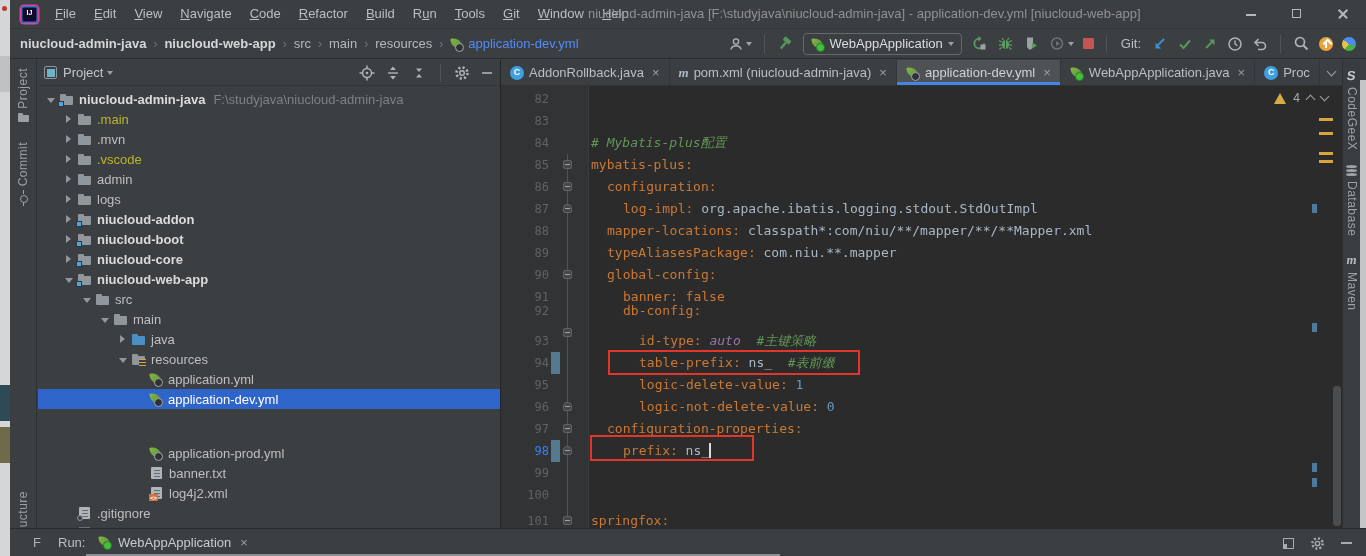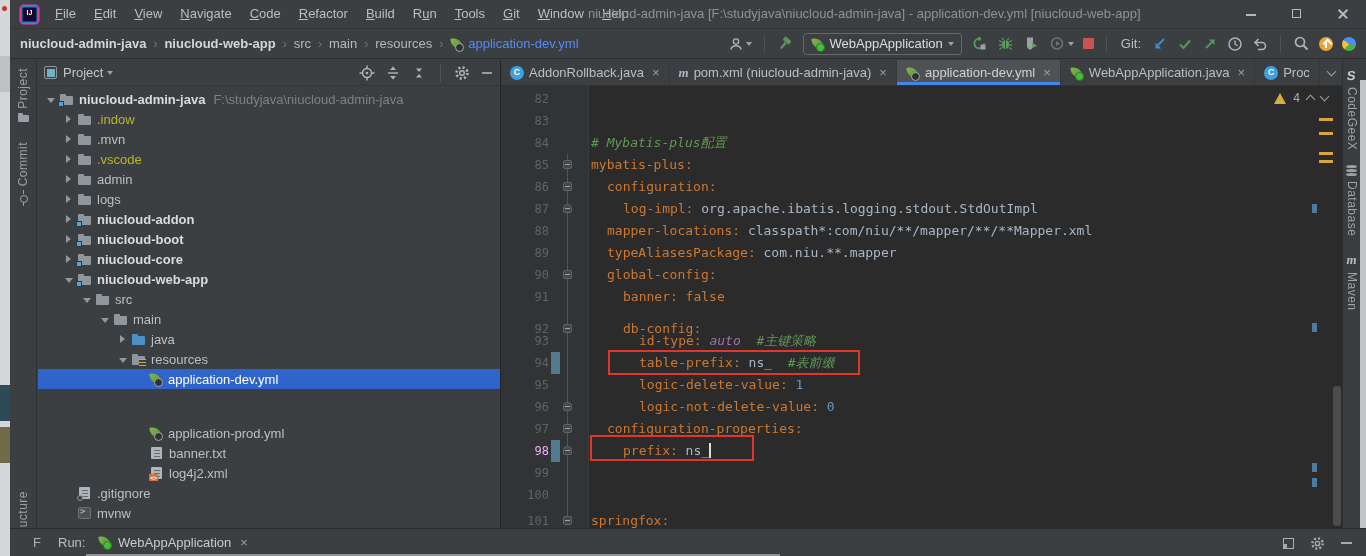--- a/index.html
+++ b/index.html
@@ -113,21 +113,21 @@
   .tabs{height:26px;background:#3c3f41;border-bottom:1px solid #313435;display:flex;align-items:stretch;overflow:hidden}
   .tab{display:flex;align-items:center;gap:5px;padding:0 9px;font-size:13px;color:#bbbfc2;border-right:1px solid #343739;position:relative;white-space:nowrap}
   .tab.active{background:#4e5254;color:#ced3d7;box-shadow:inset 0 -3px 0 #4386e8}
   .tab-close{color:#9aa0a3;font-size:13px;margin-left:3px}
   .tabbar-chevron{margin-left:auto;display:flex;align-items:center;padding:0 8px}
   .ebody{position:absolute;left:0;top:26px;right:0;bottom:0}
   .gutter-bg{position:absolute;left:0;top:0;bottom:0;width:88px;background:#313335;border-right:1px solid #3a3d3f}
   .fold-vline{position:absolute;left:66px;top:68px;width:1px;height:363px;background:#515455}
   .code-row{position:absolute;left:0;right:0;height:22px;display:flex;font:13px/22px "DejaVu Sans Mono",monospace;white-space:pre}
   .ln{width:48px;text-align:right;color:#606366;font-size:12px;flex:none}
-  .ln.cur{color:#f0abfc}
+  .ln.cur{color:#3b82f6}
   .chg{width:12px;position:relative;flex:none}
   .chg .mark{position:absolute;left:2px;top:0;width:9px;height:22px;background:#537a8f}
   .fcol{width:18px;position:relative;flex:none}
   .fm{position:absolute;left:2px;top:6px;width:9px;height:9px;border:1px solid #5f6467;border-radius:2px;background:#44474a}
   .fm::after{content:"";position:absolute;left:1px;right:1px;top:3px;height:1px;background:#9da3a7}
   .fm.end{border-radius:4px 4px 2px 2px}
   .codetxt{margin-left:12px}
   .c-key{color:#cc7832}
   .c-val{color:#a9b7c6}
   .c-com{color:#629755;font-style:italic}
@@ -385,21 +385,21 @@
             <span class="badge"></span>
           </span>
           <span class="tlabel bold">niucloud-admin-java</span>
           <span class="tpath">F:\studyjava\niucloud-admin-java</span>
         </div>
         <div class="trow" style="padding-left: 22px;">
           <span class="tchev">
             <span class="c-col"></span>
           </span>
           <span class="tico folder"></span>
-          <span class="tlabel olive">.indow</span>
+          <span class="tlabel olive">.main</span>
         </div>
         <div class="trow" style="padding-left: 22px;">
           <span class="tchev">
             <span class="c-col"></span>
           </span>
           <span class="tico folder"></span>
           <span class="tlabel">.mvn</span>
         </div>
         <div class="trow" style="padding-left: 22px;">
           <span class="tchev">
@@ -480,20 +480,25 @@
           <span class="tlabel">java</span>
         </div>
         <div class="trow" style="padding-left: 76px;">
           <span class="tchev">
             <span class="c-exp"></span>
           </span>
           <span class="tico folder-res">
             <span class="badge"></span>
           </span>
           <span class="tlabel">resources</span>
+        </div>
+        <div class="trow" style="padding-left: 94px;">
+          <span class="tchev"></span>
+          <span class="leaf gear" style="margin-right: 5px;"></span>
+          <span class="tlabel">application.yml</span>
         </div>
         <div class="trow selected" style="padding-left: 94px;">
           <span class="tchev"></span>
           <span class="leaf gear" style="margin-right: 5px;"></span>
           <span class="tlabel">application-dev.yml</span>
         </div>
         <div class="trow" style="padding-left: 94px; margin-top: 34px;">
           <span class="tchev"></span>
           <span class="leaf gear" style="margin-right: 5px;"></span>
           <span class="tlabel">application-prod.yml</span>
@@ -562,21 +567,21 @@
           <div class="code-row" style="top: 2px;"><span class="ln">82</span><span class="chg"></span><span class="fcol"></span><span class="codetxt" style="padding-left: 0px;"></span></div>
           <div class="code-row" style="top: 24px;"><span class="ln">83</span><span class="chg"></span><span class="fcol"></span><span class="codetxt" style="padding-left: 0px;"></span></div>
           <div class="code-row" style="top: 46px;"><span class="ln">84</span><span class="chg"></span><span class="fcol"></span><span class="codetxt" style="padding-left: 0px;"><span class="c-com"># Mybatis-plus配置</span></span></div>
           <div class="code-row" style="top: 68px;"><span class="ln">85</span><span class="chg"></span><span class="fcol"><span class="fm"></span></span><span class="codetxt" style="padding-left: 0px;"><span class="c-key">mybatis-plus:</span></span></div>
           <div class="code-row" style="top: 90px;"><span class="ln">86</span><span class="chg"></span><span class="fcol"><span class="fm"></span></span><span class="codetxt" style="padding-left: 16px;"><span class="c-key">configuration:</span></span></div>
           <div class="code-row" style="top: 112px;"><span class="ln">87</span><span class="chg"></span><span class="fcol"><span class="fm end"></span></span><span class="codetxt" style="padding-left: 32px;"><span class="c-key">log-impl:</span><span class="c-val"> org.apache.ibatis.logging.stdout.StdOutImpl</span></span></div>
           <div class="code-row" style="top: 134px;"><span class="ln">88</span><span class="chg"></span><span class="fcol"></span><span class="codetxt" style="padding-left: 16px;"><span class="c-key">mapper-locations:</span><span class="c-val"> classpath*:com/niu/**/mapper/**/**Mapper.xml</span></span></div>
           <div class="code-row" style="top: 156px;"><span class="ln">89</span><span class="chg"></span><span class="fcol"></span><span class="codetxt" style="padding-left: 16px;"><span class="c-key">typeAliasesPackage:</span><span class="c-val"> com.niu.**.mapper</span></span></div>
           <div class="code-row" style="top: 178px;"><span class="ln">90</span><span class="chg"></span><span class="fcol"><span class="fm"></span></span><span class="codetxt" style="padding-left: 16px;"><span class="c-key">global-config:</span></span></div>
           <div class="code-row" style="top: 200px;"><span class="ln">91</span><span class="chg"></span><span class="fcol"></span><span class="codetxt" style="padding-left: 32px;"><span class="c-key">banner:</span><span class="c-bool"> false</span></span></div>
-          <div class="code-row" style="top: 232px;"><span class="ln">92</span><span class="chg"></span><span class="fcol"><span class="fm"></span></span><span class="codetxt" style="padding-left: 32px;"><span class="c-key">db-config:</span></span></div>
+          <div class="code-row" style="top: 214px; align-items: flex-end;"><span class="ln">92</span><span class="chg"></span><span class="fcol"><span class="fm"></span></span><span class="codetxt" style="padding-left: 32px;"><span class="c-key">db-config:</span></span></div>
           <div class="code-row" style="top: 244px;"><span class="ln">93</span><span class="chg"></span><span class="fcol"></span><span class="codetxt" style="padding-left: 48px;"><span class="c-key">id-type:</span><span class="c-kw"> auto</span><span class="c-val">  </span><span class="c-com">#主键策略</span></span></div>
           <div class="code-row" style="top: 266px;"><span class="ln">94</span><span class="chg"><span class="mark"></span></span><span class="fcol"></span><span class="codetxt" style="padding-left: 48px;"><span class="c-key">table-prefix:</span><span class="c-val"> ns_</span><span class="c-val">  </span><span class="c-com">#表前缀</span></span></div>
           <div class="code-row" style="top: 288px;"><span class="ln">95</span><span class="chg"></span><span class="fcol"></span><span class="codetxt" style="padding-left: 48px;"><span class="c-key">logic-delete-value:</span><span class="c-num"> 1</span></span></div>
           <div class="code-row" style="top: 310px;"><span class="ln">96</span><span class="chg"></span><span class="fcol"><span class="fm end"></span></span><span class="codetxt" style="padding-left: 48px;"><span class="c-key">logic-not-delete-value:</span><span class="c-num"> 0</span></span></div>
           <div class="code-row" style="top: 332px;"><span class="ln">97</span><span class="chg"></span><span class="fcol"><span class="fm"></span></span><span class="codetxt" style="padding-left: 16px;"><span class="c-key">configuration-properties:</span></span></div>
           <div class="code-row" style="top: 354px;"><span class="ln cur">98</span><span class="chg"><span class="mark"></span></span><span class="fcol"><span class="fm end"></span></span><span class="codetxt" style="padding-left: 32px;"><span class="c-key">prefix:</span><span class="c-val"> ns_</span><span class="caret"></span></span></div>
           <div class="code-row" style="top: 376px;"><span class="ln">99</span><span class="chg"></span><span class="fcol"></span><span class="codetxt" style="padding-left: 0px;"></span></div>
           <div class="code-row" style="top: 398px;"><span class="ln">100</span><span class="chg"></span><span class="fcol"></span><span class="codetxt" style="padding-left: 0px;"></span></div>
           <div class="code-row" style="top: 424px;"><span class="ln">101</span><span class="chg"></span><span class="fcol"><span class="fm"></span></span><span class="codetxt" style="padding-left: 0px;"><span class="c-key">springfox:</span></span></div>
         </div>

